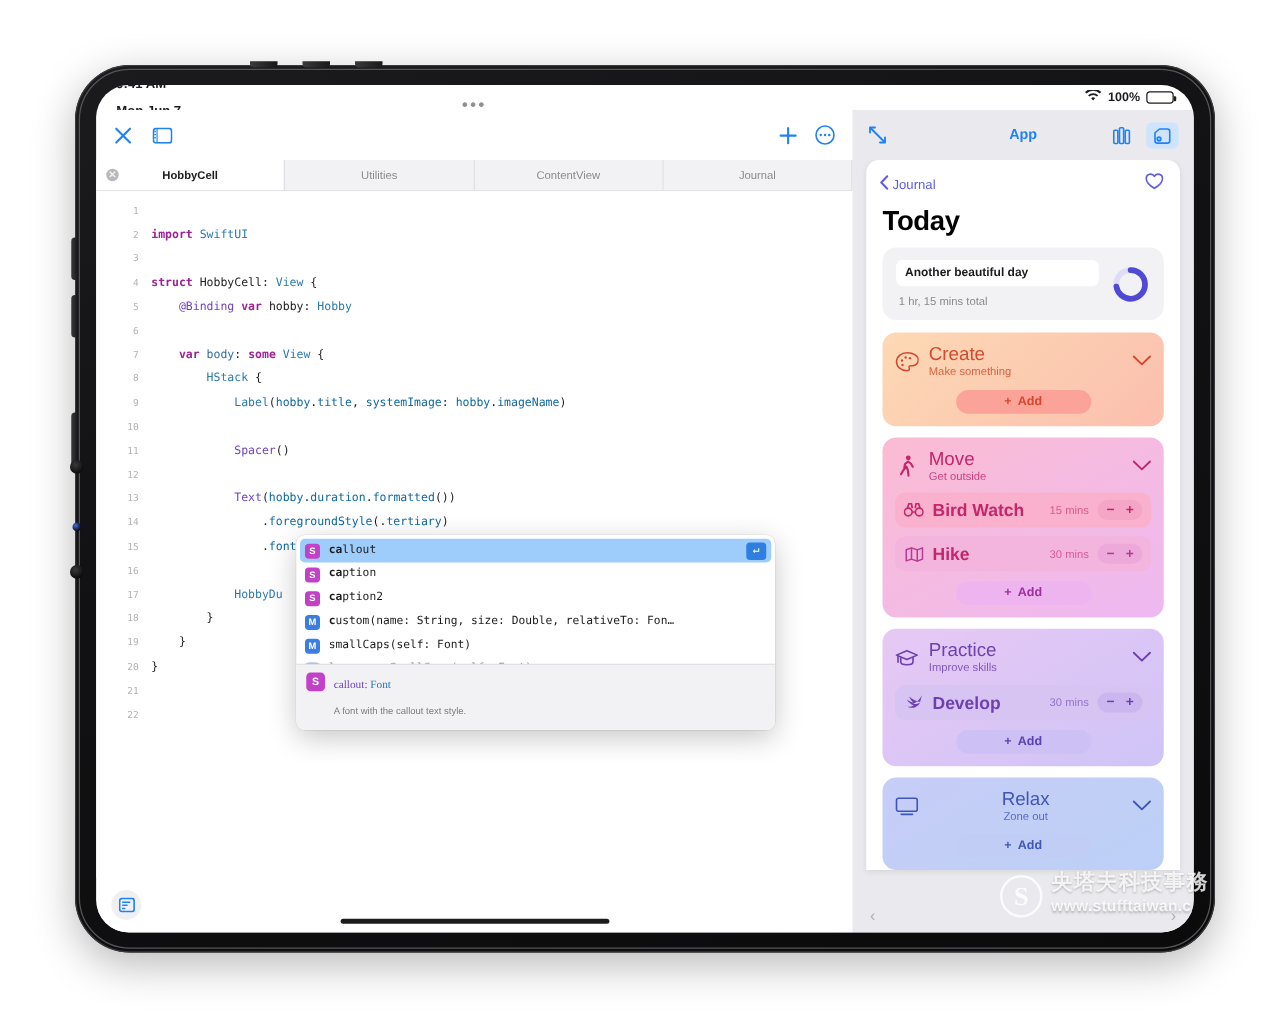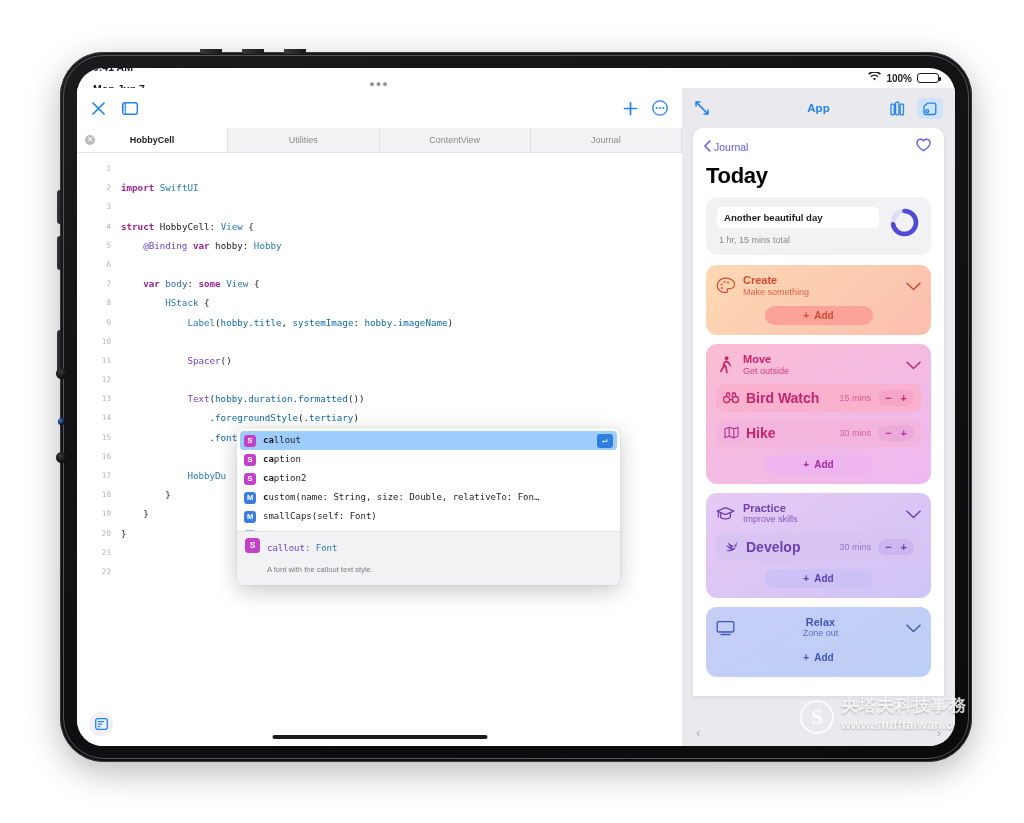--- a/index.html
+++ b/index.html
@@ -165,21 +165,21 @@
     background: #2f7fe0; color: #fff; font-size: 9px;
     display: flex; align-items: center; justify-content: center;
   }
   .ac-doc {
     background: #f2f2f5; border-top: 1px solid #e2e2e5;
     padding: 6px 8px; display: flex; gap: 7px; align-items: flex-start;
   }
   .ac-doc-badge { width: 15px; height: 15px; border-radius: 3.5px; background: #c340c8;
     color:#fff; font-size:8.5px; font-weight:700; display:flex; align-items:center;
     justify-content:center; font-family:"Liberation Sans",sans-serif; flex:0 0 15px; }
-  .ac-doc-title { font-size: 9px; color: #6f42c1; }
+  .ac-doc-title { font-size: 9px; color: #6f42c1; font-family: Liberation Serif, serif; }
   .ac-doc-title .t2 { color: #2a7ab0; }
   .ac-doc-desc { font-size: 7.6px; color: #7c7c81; margin-top: 2px;
     font-family: "Liberation Sans", sans-serif; }
 
   
   .ed-bottom { height: 44px; display: flex; align-items: center; padding-left: 12px; }
   .minimap-btn {
     width: 24px; height: 24px; border-radius: 50%; background: #f0f0f3;
     display: flex; align-items: center; justify-content: center; cursor: pointer;
   }
@@ -212,36 +212,36 @@
   }
   .app-nav { display: flex; align-items: center; justify-content: space-between;
     padding: 10px 13px 2px 11px; }
   .nav-back { display: flex; align-items: center; gap: 3px; color: #5e5ce6;
     font-size: 10.5px; cursor: pointer; }
   .heart { color: #5e5ce6; cursor:pointer; }
   .app-h1 { font-size: 22px; font-weight: 700; color: #000; padding: 5px 13px 8px; letter-spacing:-0.3px; }
 
   .today-card {
     margin: 0 13px 10px; background: #f2f2f5; border-radius: 11px;
-    padding: 10px 11px; display: flex; gap: 10px;
+    padding: 10px 11px; display: flex; align-items: center; gap: 10px;
   }
   .today-left { flex: 1; min-width: 0; }
   .today-input {
     background: #fff; border-radius: 5px; padding: 5px 7px;
     font-size: 9.6px; font-weight: 700; color: #1c1c1e;
   }
   .today-sub { font-size: 9px; color: #8a8a8e; margin-top: 7px; padding-left: 2px; }
   .ring-wrap { width: 31px; height: 31px; flex: 0 0 31px; }
 
   .cat-list { padding: 0 13px 10px; display: flex; flex-direction: column; gap: 9px; }
   .cat-card { border-radius: 11px; padding: 9px 10px 10px; position: relative; }
   .cat-head { display: flex; align-items: center; gap: 8px; }
   .cat-ico { width: 19px; height: 19px; flex: 0 0 19px; display:flex; align-items:center; justify-content:center;}
   .cat-txt { flex: 1; min-width: 0; }
-  .cat-name { font-size: 11px; font-weight: 700; line-height: 1.15; }
+  .cat-name { font-size: 15px; font-weight: 400; line-height: 1.15; }
   .cat-sub { font-size: 9px; line-height: 1.25; opacity: 0.82; }
   .chev { cursor: pointer; }
 
   .hobby-row {
     display: flex; align-items: center; gap: 7px;
     border-radius: 8px; padding: 6px 7px; margin-top: 7px;
   }
   .hobby-ico { width: 16px; height: 16px; flex: 0 0 16px; display:flex; align-items:center; justify-content:center;}
   .hobby-name { font-size: 14px; font-weight: 700; flex: 1; }
   .hobby-dur { font-size: 9px; opacity: 0.62; }

